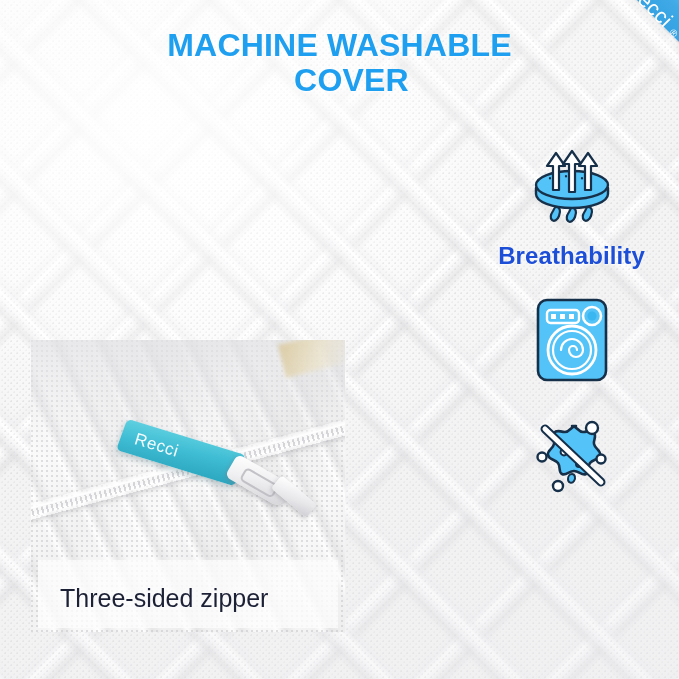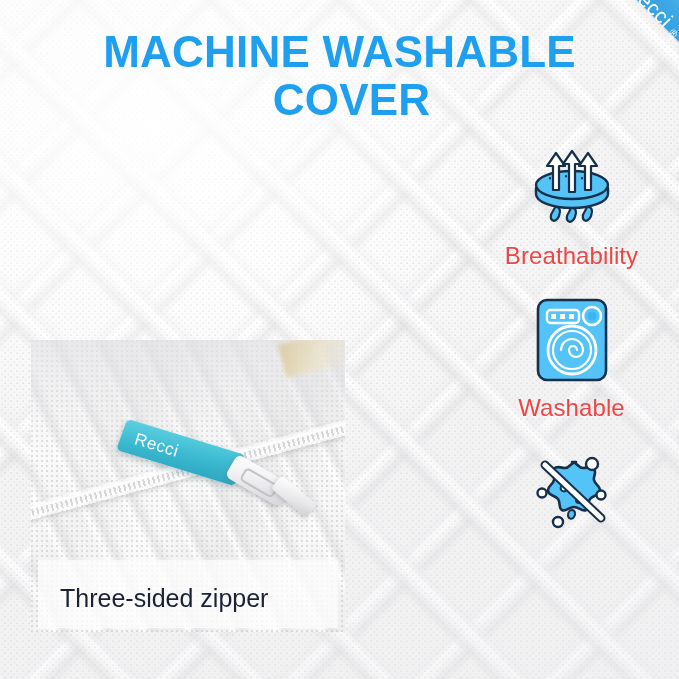--- a/index.html
+++ b/index.html
@@ -98,21 +98,21 @@
   }
 
   
   .headline {
     position: absolute;
     left: 0;
     top: 28px;
     width: 679px;
     text-align: center;
     color: #1e9ff0;
-    font-size: 44px;
+    font-size: 32px;
     font-weight: bold;
     line-height: 1.08;
     letter-spacing: 0.2px;
     text-shadow: 0 1px 2px rgba(255,255,255,0.9);
   }
   .headline .l1 { display: block; }
   .headline .l2 { display: block; padding-left: 24px; }
 
   
   .features {
@@ -129,23 +129,23 @@
   }
   .feature-icon {
     width: 96px;
     height: 92px;
     display: flex;
     align-items: center;
     justify-content: center;
   }
   .feature-label {
     margin-top: 8px;
-    color: #ef4444;
+    color: #1d4ed8;
     font-size: 24px;
-    font-weight: 400;
+    font-weight: 700;
     letter-spacing: 0.1px;
     text-shadow: 0 1px 2px rgba(255,255,255,0.85);
     text-align: right;
   }
 
   
   .photo {
     position: absolute;
     left: 31px;
     top: 340px;
@@ -364,21 +364,20 @@
           <rect x="21" y="20" width="5" height="5" fill="#ffffff"></rect>
           <rect x="30" y="20" width="5" height="5" fill="#ffffff"></rect>
           <rect x="39" y="20" width="5" height="5" fill="#ffffff"></rect>
           <circle cx="62" cy="22" r="9" fill="none" stroke="#ffffff" stroke-width="2.6"></circle>
           <circle cx="62" cy="22" r="4.5" fill="#3ab6f0"></circle>
           <circle cx="42" cy="56" r="24" fill="none" stroke="#ffffff" stroke-width="2.8"></circle>
           <circle cx="42" cy="56" r="19" fill="none" stroke="#ffffff" stroke-width="2.2"></circle>
           <path d="M31 56 a11 11 0 0 1 22 0 a7 7 0 0 1 -14 0 a4 4 0 0 1 8 0" fill="none" stroke="#ffffff" stroke-width="2.2" stroke-linecap="round"></path>
         </svg>
       </div>
-      <span class="feature-label">Washable</span>
     </div>
 
     <div class="feature">
       <div class="feature-icon">
         <svg width="92" height="92" viewBox="0 0 92 92">
 
           <path d="M46 16
                    c5 0 6 6 11 6 c5 0 8 -3 11 1 c3 4 -1 7 0 11
                    c1 5 7 6 6 11 c-1 5 -7 4 -10 8 c-3 4 0 9 -4 11
                    c-4 2 -7 -3 -12 -3 c-5 0 -8 5 -12 3 c-4 -2 -1 -7 -4 -11

